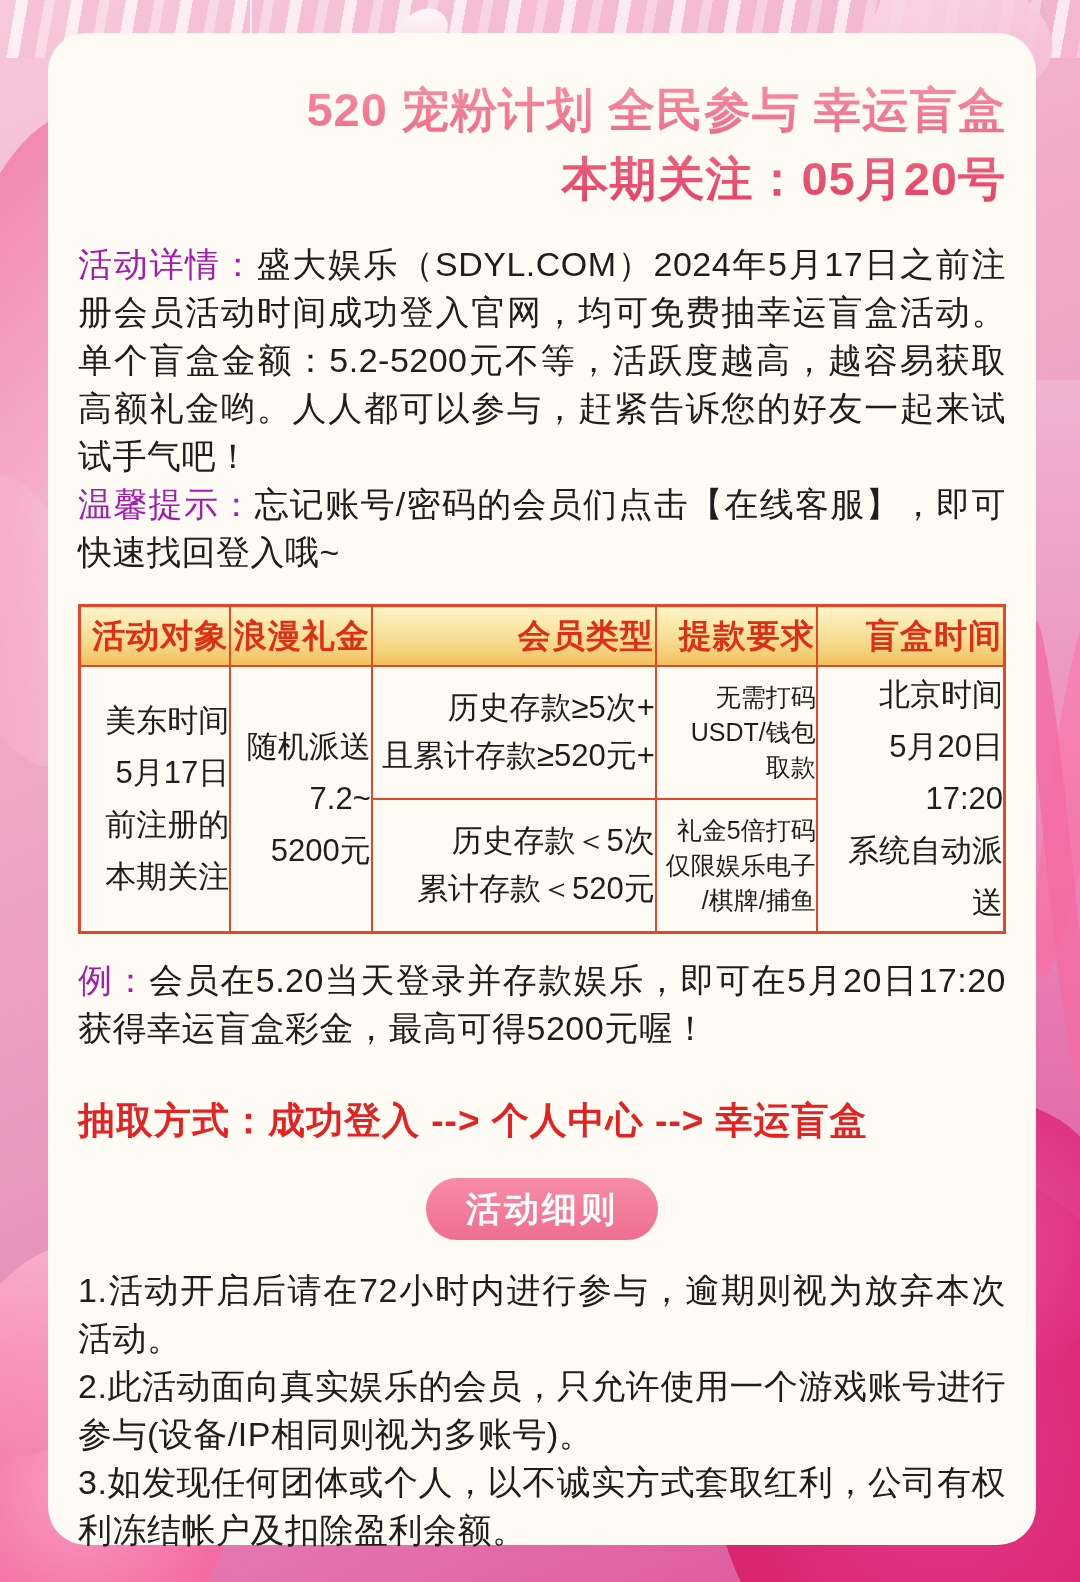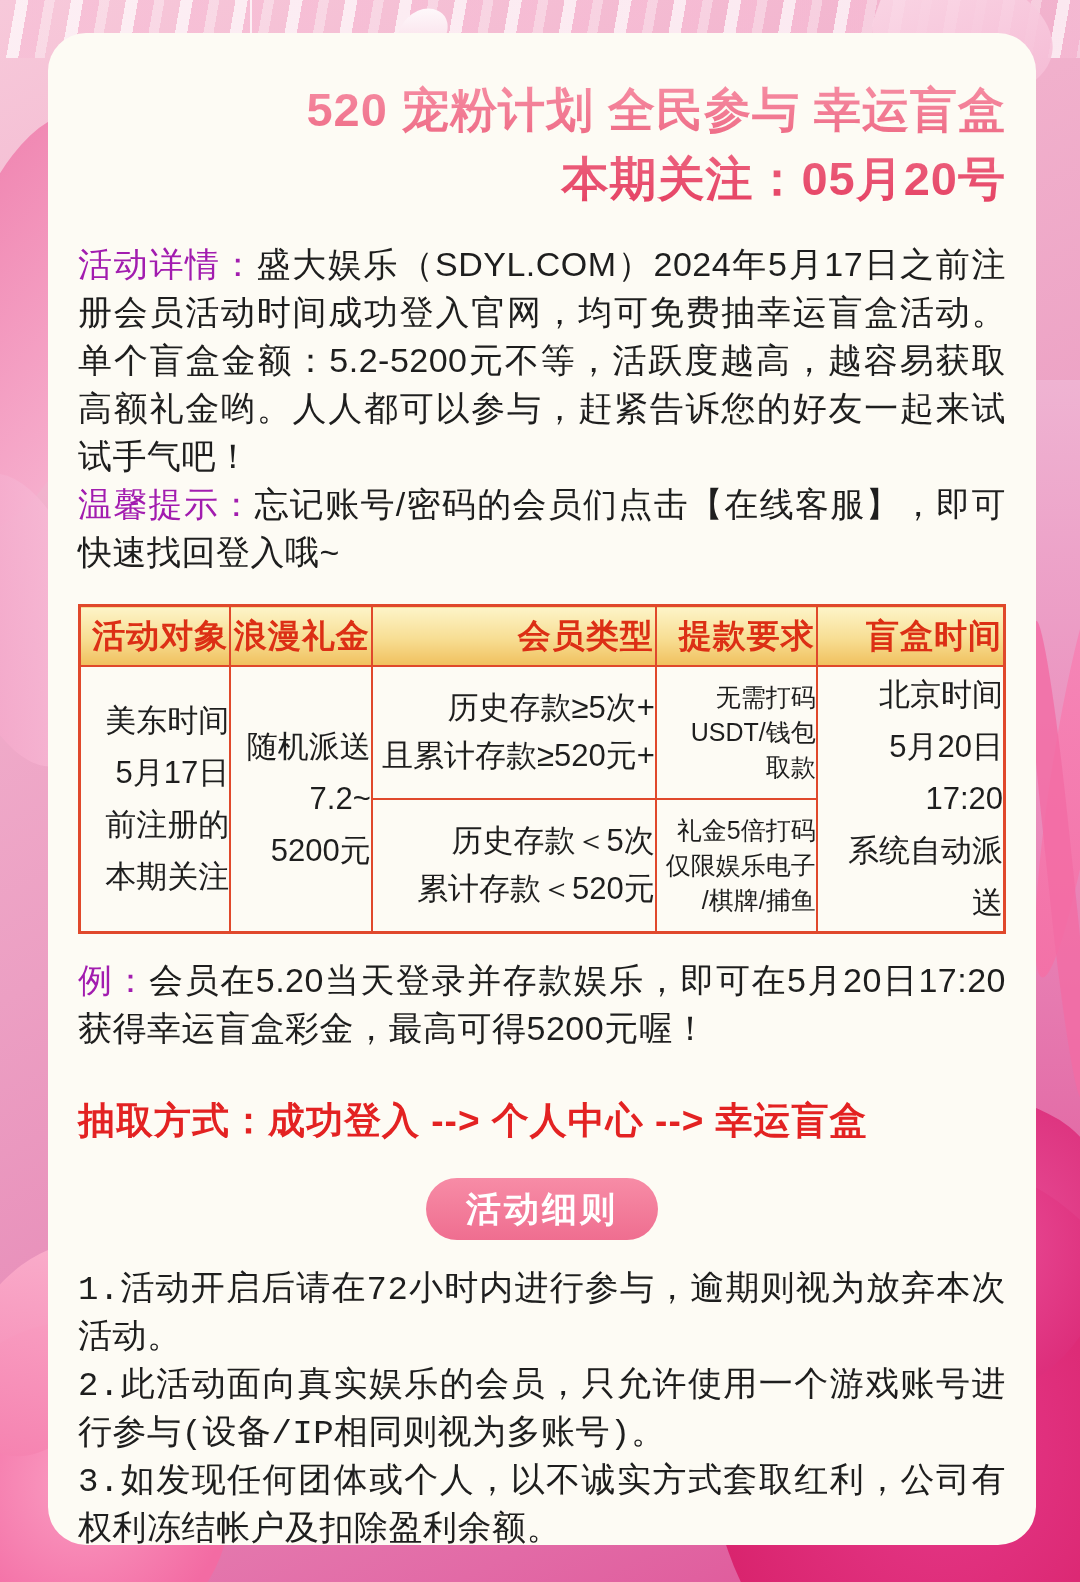--- a/index.html
+++ b/index.html
@@ -95,21 +95,20 @@
     margin:32px auto 0 auto;width:232px;height:62px;border-radius:34px;
     background:linear-gradient(180deg,#f78ca6,#ef6e90);
     display:flex;align-items:center;justify-content:center;
     color:#ffffff;font-size:35px;font-weight:bold;letter-spacing:3px;
     border:none;cursor:pointer;
   }
   .rules{margin-top:26px;}
   .rules div{
     font-size:34px;line-height:48px;color:#1e1e1e;text-align:justify;
     letter-spacing:.5px;
-    font-family:Liberation Mono, monospace;
   }
 </style>
 </head>
 <body>
 
 <div class="decor top-stripes"></div>
 <div class="decor hang-line-1"></div>
 <div class="decor hang-petal-1"></div>
 <div class="decor petal-top-right"></div>
 <div class="decor ribbon-left-1"></div>

